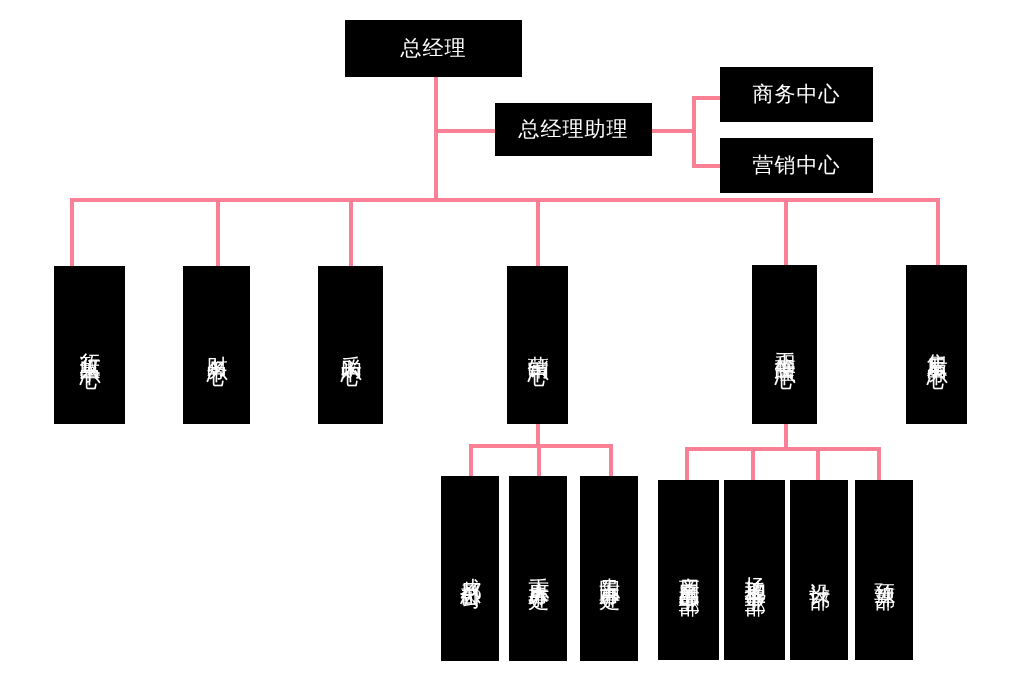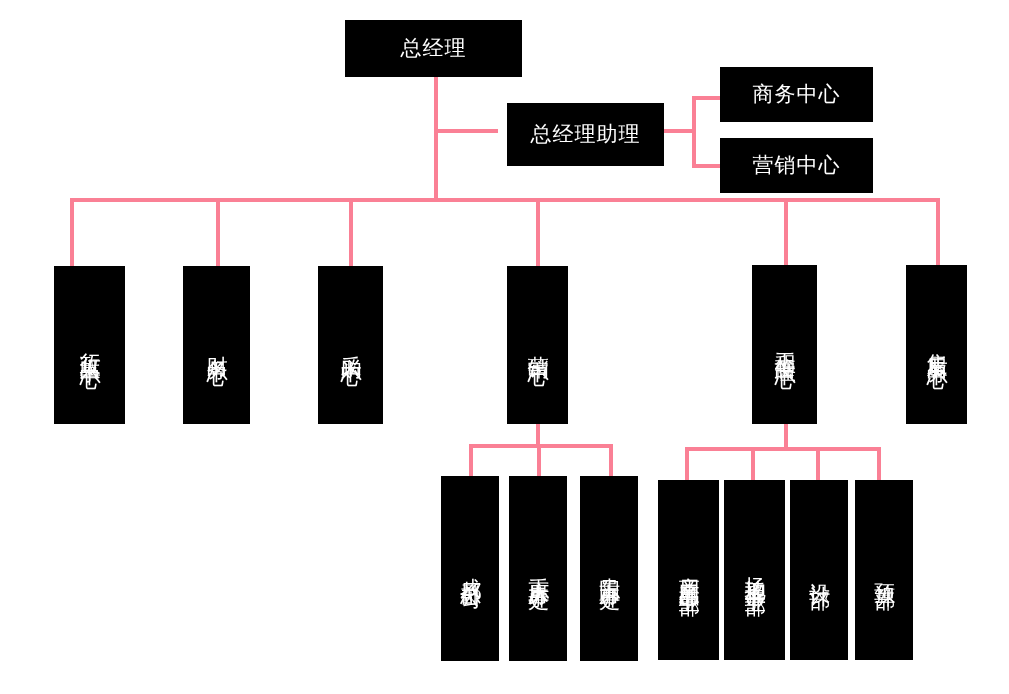--- a/index.html
+++ b/index.html
@@ -52,21 +52,21 @@
 
   <div class="line v" style="left:784px;top:424px;height:26px;"></div>
   <div class="line h" style="left:685px;top:447px;width:196px;"></div>
   <div class="line v" style="left:685px;top:447px;height:33px;"></div>
   <div class="line v" style="left:751px;top:447px;height:33px;"></div>
   <div class="line v" style="left:816px;top:447px;height:33px;"></div>
   <div class="line v" style="left:877px;top:447px;height:33px;"></div>
 
   <div class="node h" style="left:345px;top:20px;width:177px;height:57px;">总经理</div>
 
-  <div class="node h" style="left:495px;top:103px;width:157px;height:63px;margin-left:12px;">总经理助理</div>
+  <div class="node h" style="left:495px;top:103px;width:157px;height:53px;">总经理助理</div>
 
   <div class="node h" style="left:720px;top:67px;width:153px;height:55px;">商务中心</div>
 
   <div class="node h" style="left:720px;top:138px;width:153px;height:55px;">营销中心</div>
 
   <div class="node v" style="left:54px;top:266px;width:71px;height:158px;">行政人事中心</div>
 
   <div class="node v" style="left:183px;top:266px;width:67px;height:158px;">财务中心</div>
 
   <div class="node v" style="left:318px;top:266px;width:65px;height:158px;">采购中心</div>

